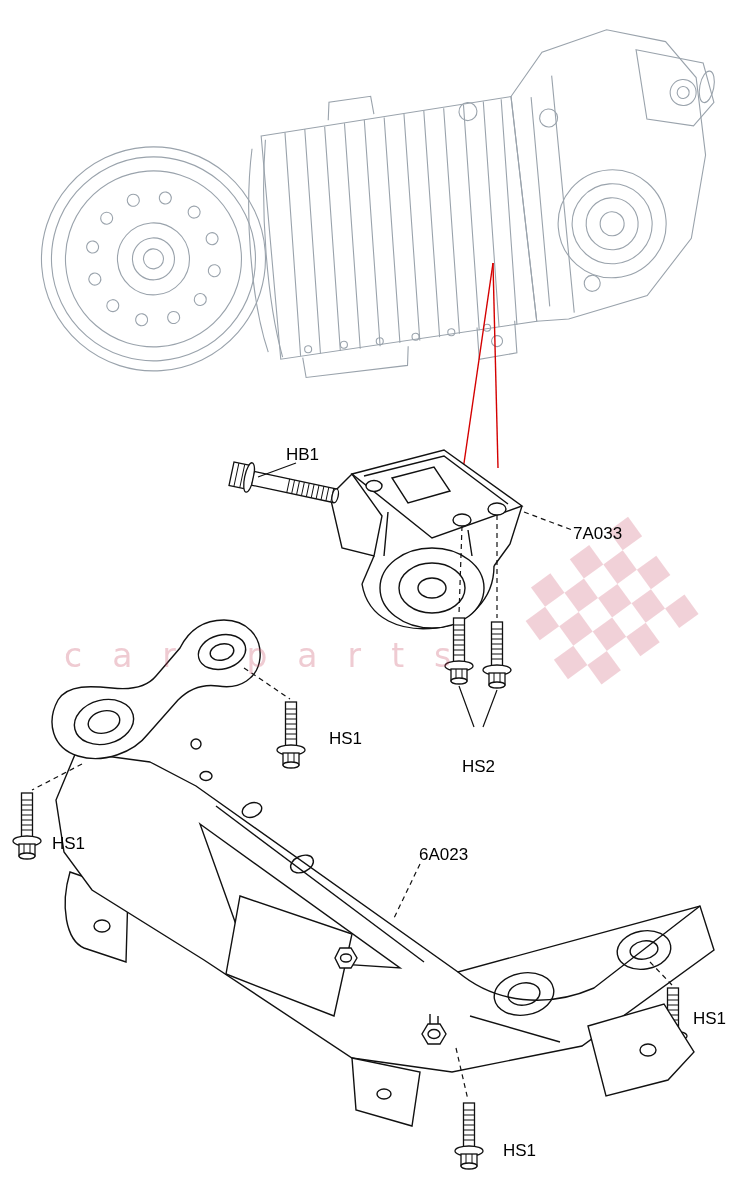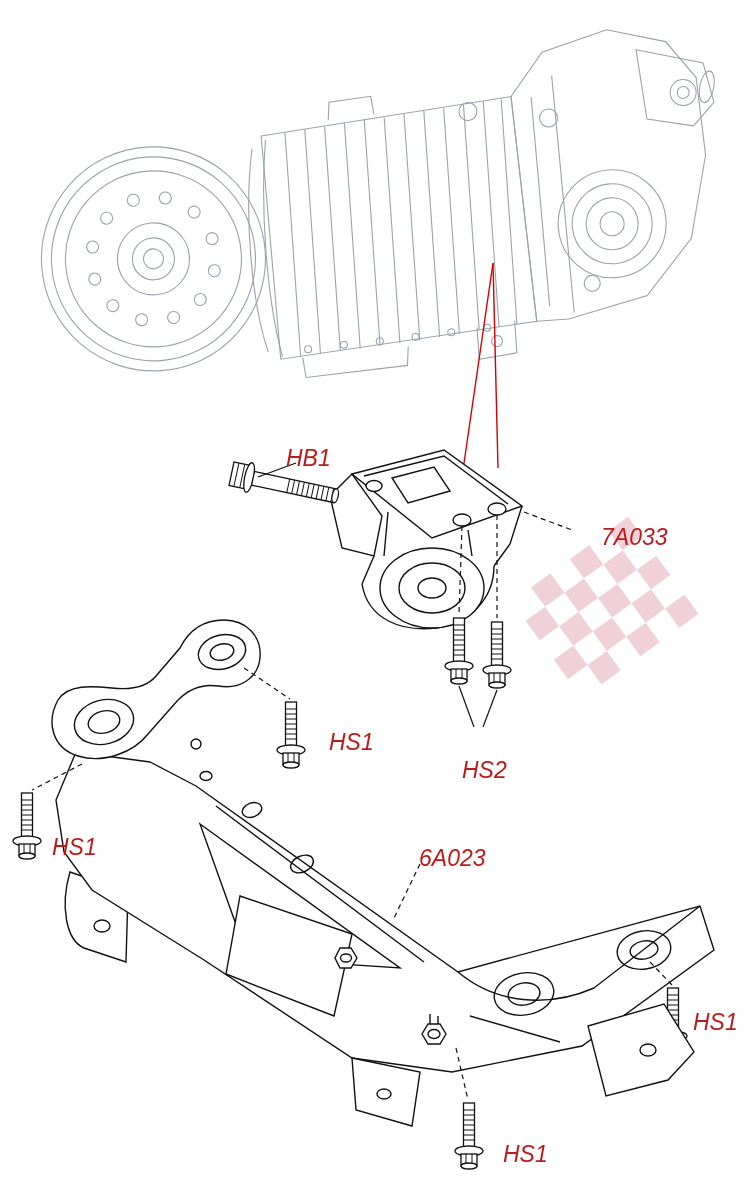--- a/index.html
+++ b/index.html
@@ -6,26 +6,25 @@
   .stage{
     position:relative;
     width:744px;height:1200px;
     background:#ffffff;
     overflow:hidden;
     font-family:"Liberation Sans",sans-serif;
   }
   .stage svg{position:absolute;left:0;top:0;}
   .lbl{
     position:absolute;
-    color:#b91c1c;
-    font-size:23px;
+    color:#000000;
+    font-size:17px;
     font-family:"Liberation Sans",sans-serif;
     white-space:nowrap;
     cursor:pointer;
-    font-style:italic;
   }
   .wm-brand{
     position:absolute;
     left:52px;top:522px;
     font-size:104px;
     font-weight:bold;
     letter-spacing:-2px;
     color:rgba(199,69,95,0.33);
     font-family:"DejaVu Sans",sans-serif;
     pointer-events:none;
@@ -210,23 +209,24 @@
         <rect x="48" y="0" width="24" height="24"></rect>
     <rect x="-72" y="24" width="24" height="24"></rect>
         <rect x="-24" y="24" width="24" height="24"></rect>
         <rect x="24" y="24" width="24" height="24"></rect>
     <rect x="-48" y="48" width="24" height="24"></rect>
         <rect x="0" y="48" width="24" height="24"></rect>
         <rect x="48" y="48" width="24" height="24"></rect>
   </g>
 </svg>
 
+  <div class="wm-sub">car parts</div>
 
   <div class="lbl" style="left:286px;top:445px;">HB1</div>
-  <div class="lbl" style="left:601px;top:524px;">7A033</div>
+  <div class="lbl" style="left:573px;top:524px;">7A033</div>
   <div class="lbl" style="left:329px;top:729px;">HS1</div>
   <div class="lbl" style="left:462px;top:757px;">HS2</div>
   <div class="lbl" style="left:52px;top:834px;">HS1</div>
   <div class="lbl" style="left:419px;top:845px;">6A023</div>
   <div class="lbl" style="left:693px;top:1009px;">HS1</div>
   <div class="lbl" style="left:503px;top:1141px;">HS1</div>
 
 </div>
 
 </body></html>

